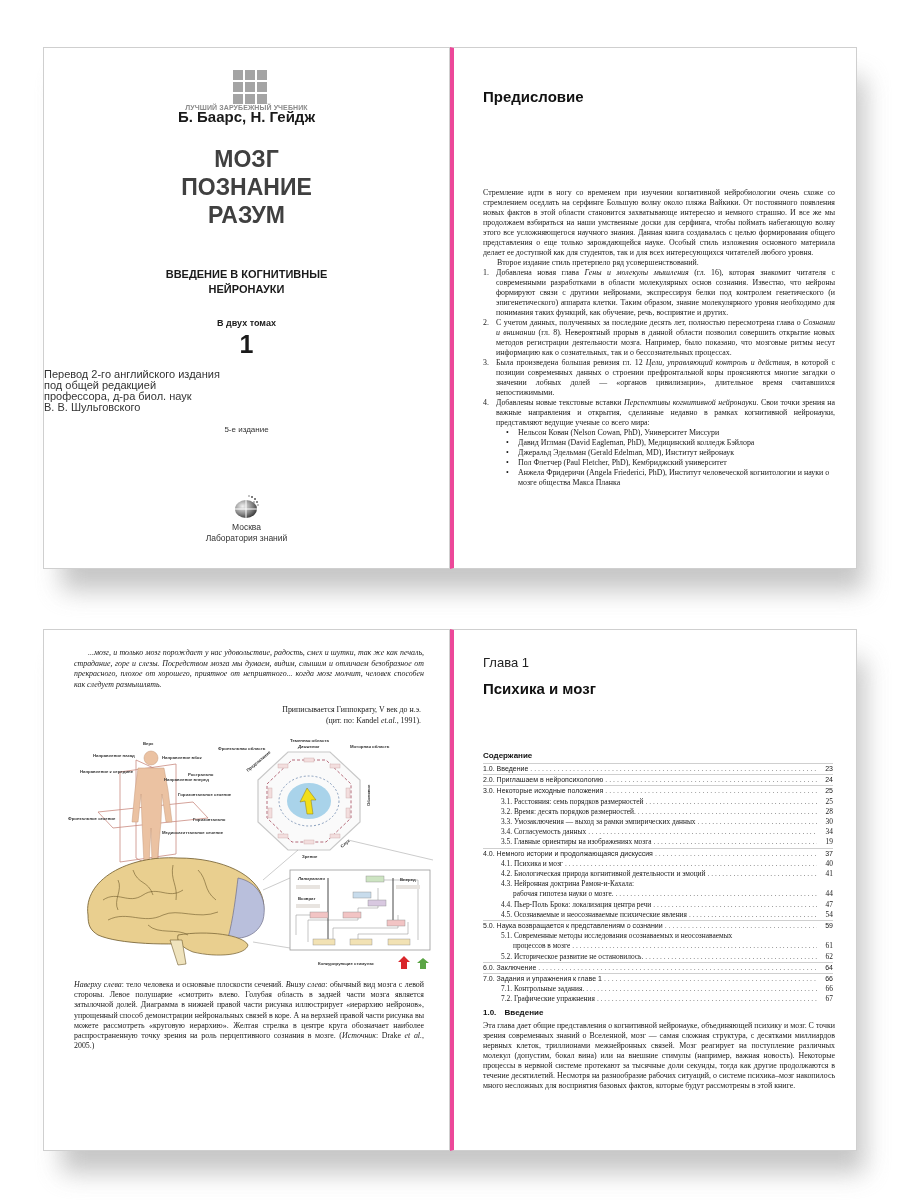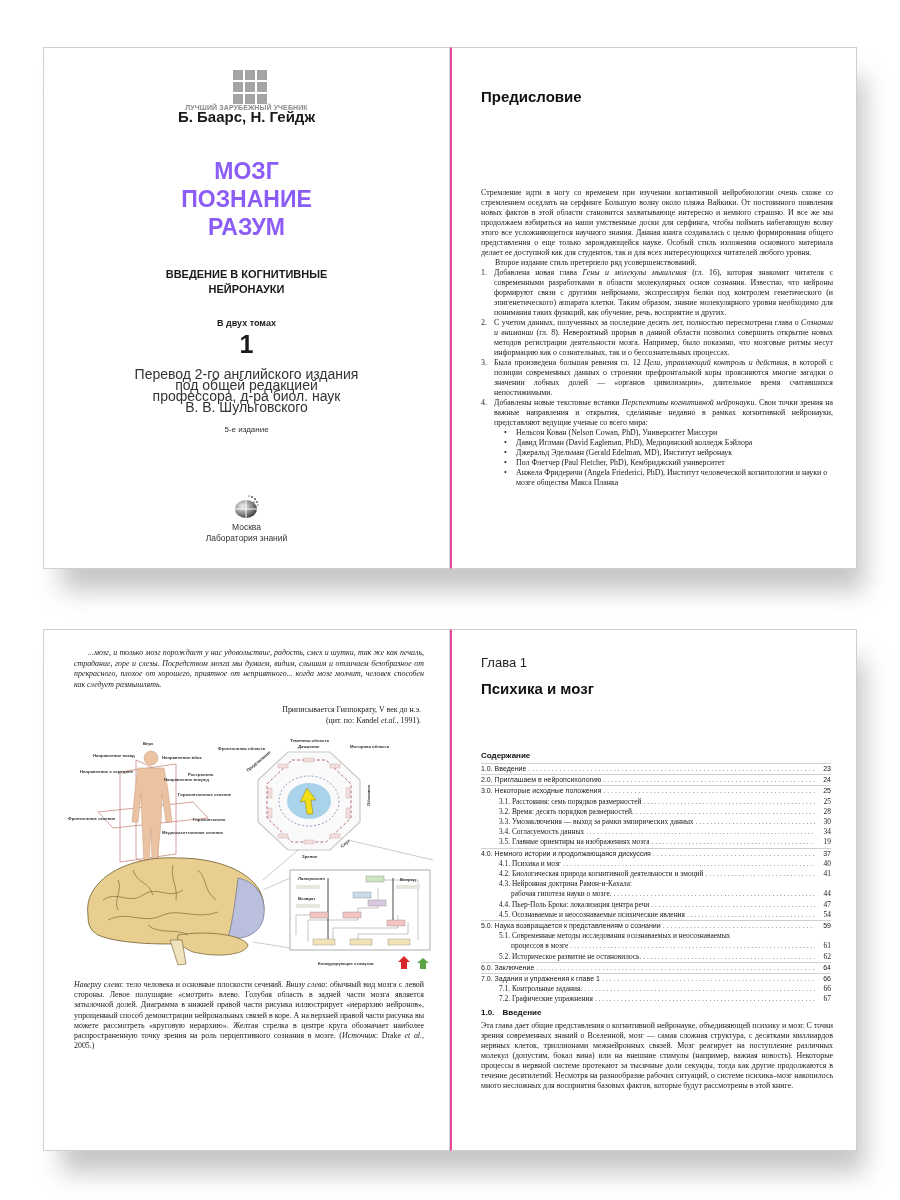--- a/index.html
+++ b/index.html
@@ -11,40 +11,40 @@
   .spread.bottom { top: 629px; }
   .spread-shadow {
     position: absolute; left: 18px; right: -8px; top: 30px; bottom: -22px;
     background: #bdbdbd; filter: blur(12px); border-radius: 6px; opacity: .85;
   }
   .page {
     position: absolute; top: 0; height: 100%; width: 407px; background: #fff;
     border: 1px solid #cfcfcf; overflow: hidden;
   }
   .page.left { left: 0; }
-  .page.right { left: 407px; border-left: 2px solid #ec4899; text-decoration: underline; }
+  .page.right { left: 407px; border-left: 4px solid #ec4899; text-decoration: underline; }
 
   
   .logo-grid { position: absolute; left: 189px; top: 22px; width: 34px; height: 34px;
     display: grid; grid-template-columns: repeat(3, 10px); grid-template-rows: repeat(3, 10px); gap: 2px; }
   .logo-grid span { background: #a4a4a4; }
   .series { position: absolute; top: 56px; left: 0; width: 100%; text-align: center;
     font-family: "Liberation Sans", sans-serif; font-size: 7px; font-weight: bold; color: #8a8a8a; letter-spacing: 0.1px; }
   .authors { position: absolute; top: 60px; left: 0; width: 100%; text-align: center;
     font-family: "Liberation Sans", sans-serif; font-size: 15px; font-weight: bold; color: #1a1a1a; }
-  .main-title { position: absolute; top: 109px; left: 0; width: 100%; text-align: center;
-    font-family: "Liberation Sans", sans-serif; font-size: 23px; font-weight: bold; line-height: 28px; color: #8b5cf6; }
+  .main-title { position: absolute; top: 97px; left: 0; width: 100%; text-align: center;
+    font-family: "Liberation Sans", sans-serif; font-size: 23px; font-weight: bold; line-height: 28px; color: #404040; }
   .subtitle { position: absolute; top: 219px; left: 0; width: 100%; text-align: center;
     font-family: "Liberation Sans", sans-serif; font-size: 11px; font-weight: bold; line-height: 15px; color: #1a1a1a; }
   .volumes { position: absolute; top: 270px; left: 0; width: 100%; text-align: center;
     font-family: "Liberation Sans", sans-serif; font-size: 9px; font-weight: bold; color: #1a1a1a; }
   .vol-num { position: absolute; top: 282px; left: 0; width: 100%; text-align: center;
     font-family: "Liberation Sans", sans-serif; font-size: 25px; font-weight: bold; color: #1a1a1a; }
-  .translation { position: absolute; top: 321px; left: 0; width: 100%; text-align: center;
-    font-family: "Liberation Sans", sans-serif; font-size: 14px; line-height: 11px; color: #333; }
+  .translation { position: absolute; top: 321px; left: 0; width: 100%; text-align: left;
+    font-family: "Liberation Sans", sans-serif; font-size: 11px; line-height: 11px; color: #333; }
   .edition { position: absolute; top: 377px; left: 0; width: 100%; text-align: center;
     font-family: "Liberation Sans", sans-serif; font-size: 8px; color: #333; }
   .publisher-logo { position: absolute; left: 189px; top: 444px; width: 28px; height: 28px; }
   .publisher { position: absolute; top: 474px; left: 0; width: 100%; text-align: center;
     font-family: "Liberation Sans", sans-serif; font-size: 8.5px; line-height: 11px; color: #333; }
 
   
   .preface-heading { position: absolute; left: 29px; top: 40px;
     font-family: "Liberation Sans", sans-serif; font-size: 15px; font-weight: bold; color: #111; }
   .preface-body { position: absolute; left: 29px; top: 140px; width: 352px;

